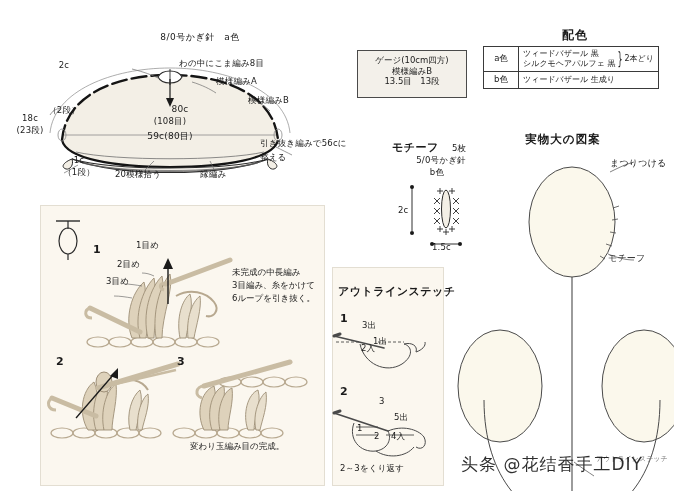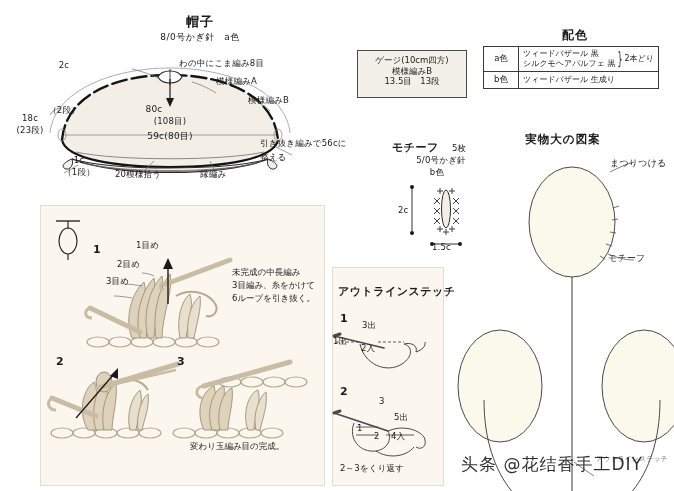--- a/index.html
+++ b/index.html
@@ -48,21 +48,20 @@
   }
   .wm-small{font-size:7px;color:#777;}
 
   svg{display:block;overflow:visible;}
 </style>
 </head>
 <body>
 
 <div class="page">
 
-  <div class="abs t hat-title c" style="left:150px;top:14px;width:100px;">帽子</div>
   <div class="abs t hat-sub c" style="left:130px;top:32px;width:140px;">8/0号かぎ針　a色</div>
 
   <div class="abs" style="left:20px;top:55px;width:300px;height:130px;">
     <svg width="300" height="130" viewBox="0 0 300 130">
 
       <path d="M42,85 C46,40 95,20 150,20 C205,20 254,40 258,85
                C254,104 205,112 150,112 C95,112 46,104 42,85 Z" fill="#f3efe6" stroke="none"></path>
 
       <path d="M42,85 C46,40 95,20 150,20 C205,20 254,40 258,85" fill="none" stroke="#141414" stroke-width="2.4" stroke-dasharray="15 5" stroke-linecap="round"></path>
 
@@ -100,21 +99,21 @@
     </svg>
   </div>
 
   <div class="abs t lbl c" style="left:44px;top:60px;width:40px;">2c</div>
   <div class="abs t lbl c" style="left:40px;top:71px;width:48px;margin-top:34px;">（2段）</div>
 
   <div class="abs t lbl" style="left:179px;top:58px;">わの中にこま編み8目</div>
   <div class="abs t lbl" style="left:216px;top:76px;">模様編みA</div>
   <div class="abs t lbl" style="left:248px;top:95px;">模様編みB</div>
 
-  <div class="abs t lbl9 c" style="left:134px;top:104px;width:40px;">80c</div>
+  <div class="abs t lbl9 c" style="left:160px;top:104px;width:40px;">80c</div>
   <div class="abs t lbl c" style="left:145px;top:116px;width:50px;">(108目)</div>
 
   <div class="abs t lbl c" style="left:10px;top:113px;width:40px;">18c</div>
   <div class="abs t lbl c" style="left:6px;top:125px;width:48px;">(23段)</div>
 
   <div class="abs t lbl9 c" style="left:135px;top:131px;width:70px;">59c(80目)</div>
 
   <div class="abs t lbl" style="left:260px;top:138px;">引き抜き編みで56cに</div>
   <div class="abs t lbl" style="left:260px;top:152px;">整える</div>
 
@@ -370,21 +369,21 @@
 
       <path d="M4,16 L54,28" stroke="#4a4a4a" stroke-width="1.6" stroke-linecap="round"></path>
       <path d="M4,16 L10,14" stroke="#4a4a4a" stroke-width="3" stroke-linecap="round"></path>
 
       <path d="M30,24 C34,44 56,54 72,44 C84,36 82,26 74,24" fill="none" stroke="#4a4a4a" stroke-width="1"></path>
       <path d="M74,24 C82,22 88,26 86,32" fill="none" stroke="#4a4a4a" stroke-width="1"></path>
       <path d="M86,32 C92,30 96,26 95,22" fill="none" stroke="#4a4a4a" stroke-width="1"></path>
     </svg>
   </div>
   <div class="abs t lbl" style="left:362px;top:320px;">3出</div>
-  <div class="abs t lbl" style="left:333px;top:336px;">1出</div>
+  <div class="abs t lbl" style="left:333px;top:336px;padding-left:40px;">1出</div>
   <div class="abs t lbl" style="left:361px;top:343px;">2入</div>
 
   <div class="abs t step-no" style="left:340px;top:385px;">2</div>
   <div class="abs" style="left:330px;top:395px;width:115px;height:70px;">
     <svg width="115" height="70" viewBox="0 0 115 70">
 
       <path d="M4,18 L58,36" stroke="#4a4a4a" stroke-width="1.6" stroke-linecap="round"></path>
       <path d="M4,18 L10,16" stroke="#4a4a4a" stroke-width="3" stroke-linecap="round"></path>
 
       <path d="M24,28 C18,44 30,58 46,56 C58,54 62,44 58,36" fill="none" stroke="#4a4a4a" stroke-width="1"></path>

